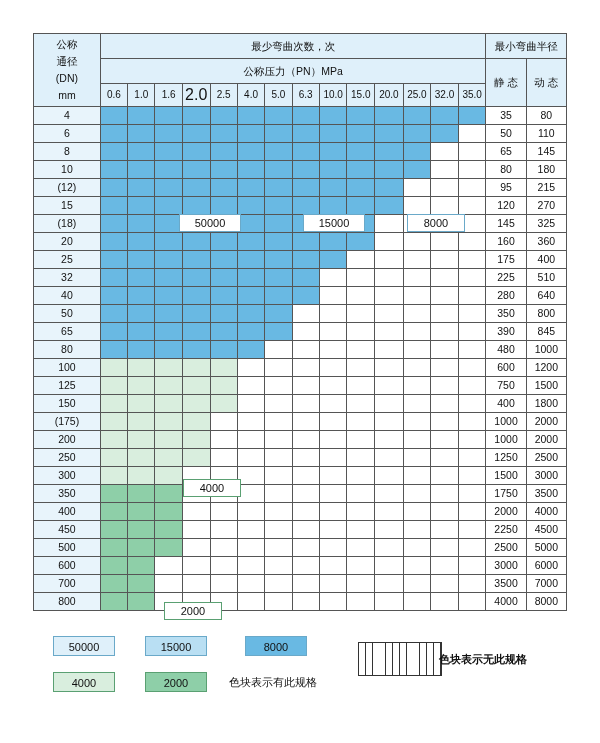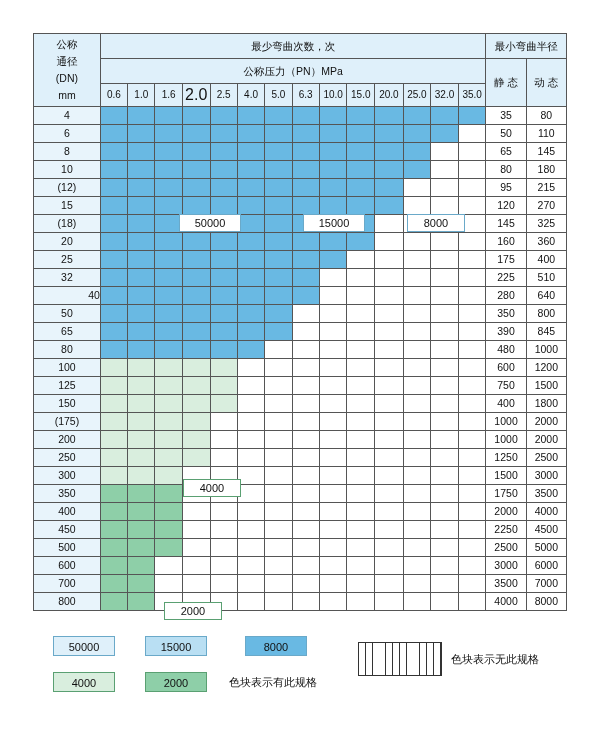--- a/index.html
+++ b/index.html
@@ -296,21 +296,21 @@
             <td class="cell" style="background: rgb(255, 255, 255);"></td>
             <td class="cell" style="background: rgb(255, 255, 255);"></td>
             <td class="cell" style="background: rgb(255, 255, 255);"></td>
             <td class="cell" style="background: rgb(255, 255, 255);"></td>
             <td class="cell" style="background: rgb(255, 255, 255);"></td>
             <td class="cell" style="background: rgb(255, 255, 255);"></td>
             <td class="endcell">225</td>
             <td class="endcell">510</td>
           </tr>
           <tr>
-            <td class="rowlabel" style="height: 17px; text-align: right;">40</td>
+            <td class="rowlabel" style="height: 17px;">40</td>
             <td class="c-blue"></td>
             <td class="c-blue"></td>
             <td class="c-blue"></td>
             <td class="c-blue"></td>
             <td class="c-blue"></td>
             <td class="c-blue"></td>
             <td class="c-blue"></td>
             <td class="c-blue"></td>
             <td class="cell" style="background: rgb(255, 255, 255);"></td>
             <td class="cell" style="background: rgb(255, 255, 255);"></td>
@@ -666,16 +666,16 @@
         <div class="lg-box b3">8000</div>
       </div>
       <div class="lg-item" style="left: 20px; top: 40px;">
         <div class="lg-box g1">4000</div>
       </div>
       <div class="lg-item" style="left: 112px; top: 40px;">
         <div class="lg-box g2">2000</div>
       </div>
       <div class="lg-note" style="left: 196px; top: 40px;">色块表示有此规格</div>
       <div class="hatchbox" style="left: 325px; top: 10px;"></div>
-      <div class="lg-note" style="left: 418px; top: 17px;">色块表示无此规格</div>
+      <div class="lg-note" style="left: 406px; top: 17px; font-weight: bold;">色块表示无此规格</div>
     </div>
 
 </div>
 
 </body></html>

